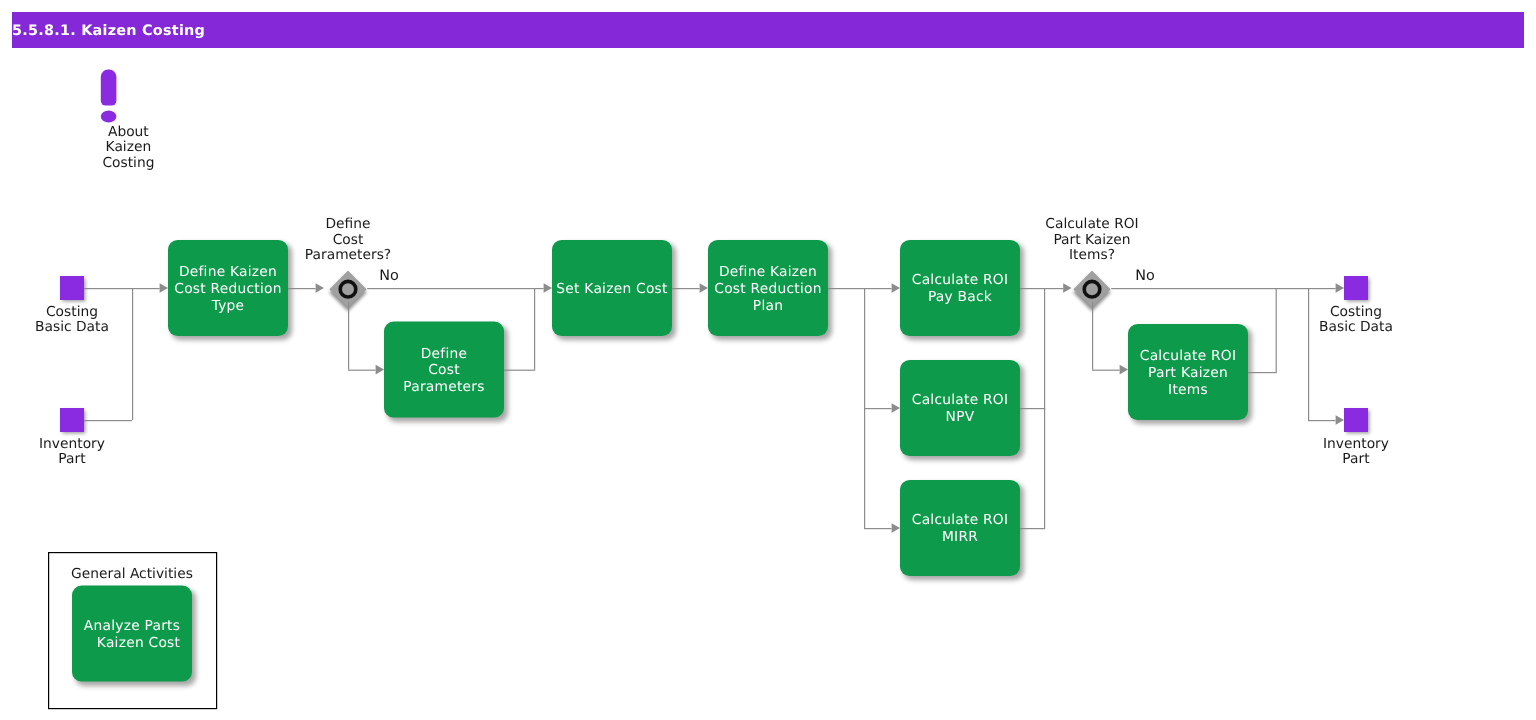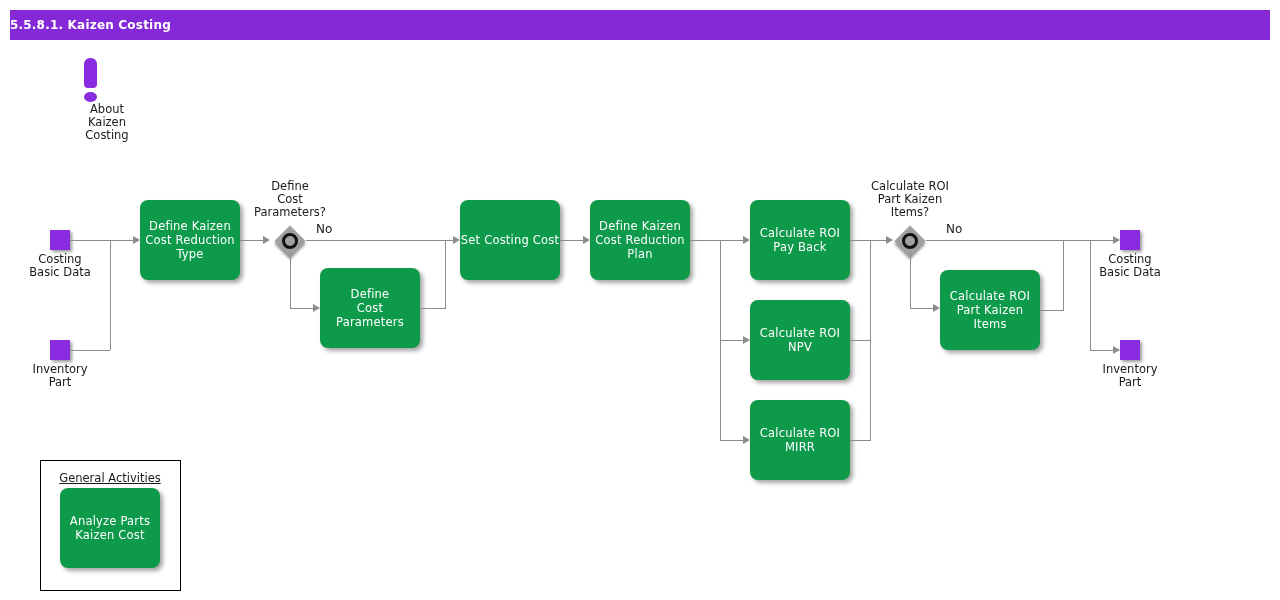--- a/index.html
+++ b/index.html
@@ -103,21 +103,21 @@
   <div class="abs vline" style="left:290px;top:252px;height:56px;"></div>
   <div class="abs hline" style="left:290px;top:308px;width:23px;"></div>
   <div class="abs arrow-r" style="left:313px;top:304px;"></div>
 
   <div class="abs activity" style="left:320px;top:268px;">Define
 Cost
 Parameters</div>
   <div class="abs hline" style="left:420px;top:308px;width:26px;"></div>
   <div class="abs vline" style="left:445px;top:240px;height:68px;"></div>
 
-  <div class="abs activity" style="left:460px;top:200px;">Set Costing Cost</div>
+  <div class="abs activity" style="left:460px;top:200px;">Set Kaizen Cost</div>
   <div class="abs hline" style="left:560px;top:240px;width:23px;"></div>
   <div class="abs arrow-r" style="left:583px;top:236px;"></div>
 
   <div class="abs activity" style="left:590px;top:200px;">Define Kaizen
 Cost Reduction
 Plan</div>
 
   <div class="abs hline" style="left:690px;top:240px;width:53px;"></div>
   <div class="abs arrow-r" style="left:743px;top:236px;"></div>
   <div class="abs vline" style="left:720px;top:240px;height:200px;"></div>
@@ -164,17 +164,17 @@
   <div class="abs arrow-r" style="left:1113px;top:346px;"></div>
 
   <div class="abs event" style="left:1120px;top:230px;"></div>
   <div class="abs lbl" style="left:1080px;top:253px;width:100px;">Costing
 Basic Data</div>
   <div class="abs event" style="left:1120px;top:340px;"></div>
   <div class="abs lbl" style="left:1080px;top:363px;width:100px;">Inventory
 Part</div>
 
   <div class="abs frame" style="left:40px;top:460px;"></div>
-  <div class="abs lbl" style="left:40px;top:472px;width:140px;text-decoration:underline;">General Activities</div>
-  <div class="abs activity" style="left:60px;top:488px;">Analyze Parts
+  <div class="abs lbl" style="left:40px;top:472px;width:140px;">General Activities</div>
+  <div class="abs activity" style="left:60px;top:488px;text-align:right;">Analyze Parts
 Kaizen Cost</div>
 
 </div>
 
 </body></html>

